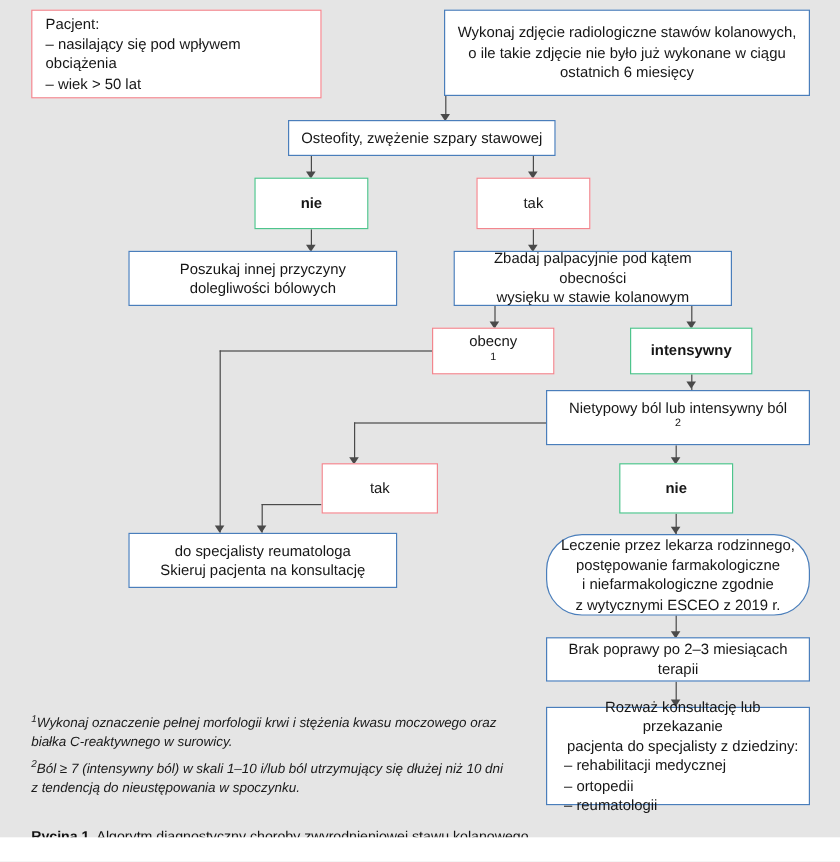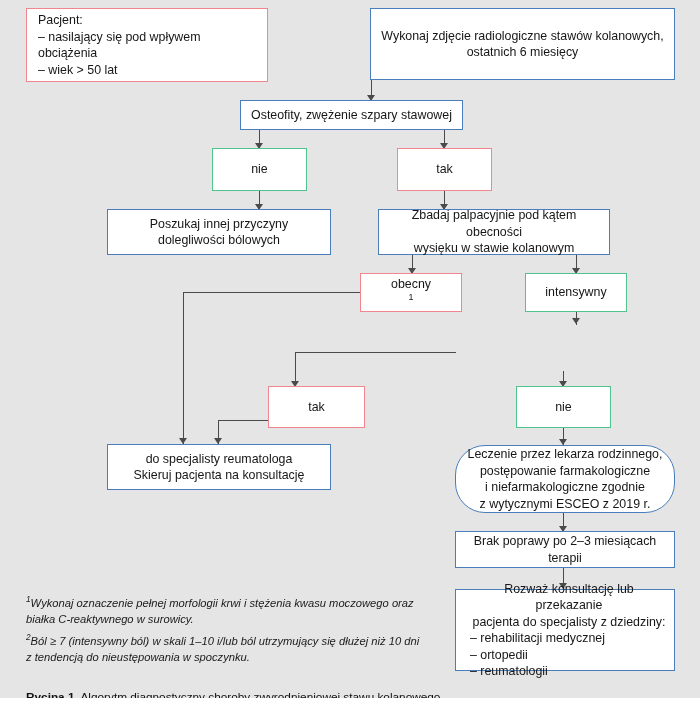--- a/index.html
+++ b/index.html
@@ -26,21 +26,21 @@
     align-items: center;
     justify-content: flex-end;
     text-align: center;
     font-size: 12.4px;
     line-height: 1.33;
     color: #161616;
     padding: 2px 6px;
     z-index: 3;
   }
   .node.blue   { border: 1.3px solid #4a7ebb; }
-  .node.green  { border: 1.6px solid #4ec48c; }
+  .node.green  { border: 1.6px solid #4ec48c; font-weight: bold; }
   .node.pink   { border: 1.6px solid #f2868e; }
   .node.left   { text-align: left; justify-content: flex-start; }
 
   .node .lines { width: 100%; }
   .node .lines span { display: block; }
   .node sup { font-size: 0.72em; vertical-align: super; line-height: 0; }
 
   
   .conn {
     position: absolute;
@@ -139,20 +139,21 @@
     <div class="lines">
       <span>Pacjent:</span>
       <span>– nasilający się pod wpływem obciążenia</span>
       <span>– wiek &gt; 50 lat</span>
     </div>
   </div>
 
   <div class="node blue" style="left:370px; top:8px; width:305px; height:72px;">
     <div class="lines">
       <span>Wykonaj zdjęcie radiologiczne stawów kolanowych,</span>
+      <span>o ile takie zdjęcie nie było już wykonane w ciągu</span>
       <span>ostatnich 6 miesięcy</span>
     </div>
   </div>
 
   <div class="node blue" style="left:240px; top:100px; width:223px; height:30px;">
     <div class="lines">
       <span>Osteofity, zwężenie szpary stawowej</span>
     </div>
   </div>
 
@@ -187,20 +188,25 @@
       <span><span>obecny</span><sup>1</sup></span>
     </div>
   </div>
 
   <div class="node green" style="left:525px; top:273px; width:102px; height:39px;">
     <div class="lines">
       <span>intensywny</span>
     </div>
   </div>
 
+  <div class="node blue" style="left:455px; top:325px; width:220px; height:46px;">
+    <div class="lines">
+      <span><span>Nietypowy ból lub intensywny ból</span><sup>2</sup></span>
+    </div>
+  </div>
 
   <div class="node pink" style="left:268px; top:386px; width:97px; height:42px;">
     <div class="lines">
       <span>tak</span>
     </div>
   </div>
 
   <div class="node green" style="left:516px; top:386px; width:95px; height:42px;">
     <div class="lines">
       <span>nie</span>

